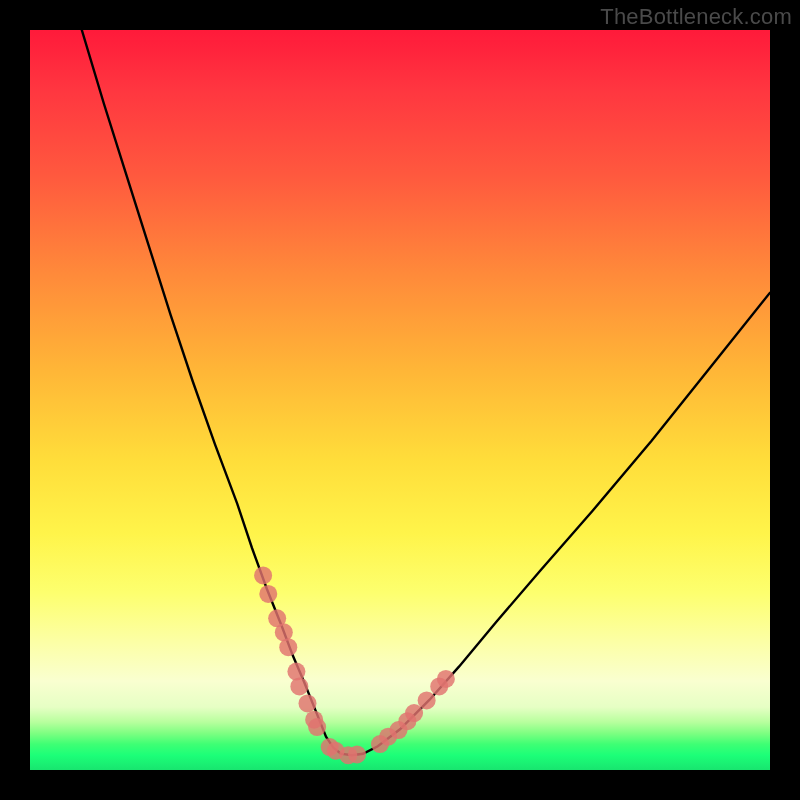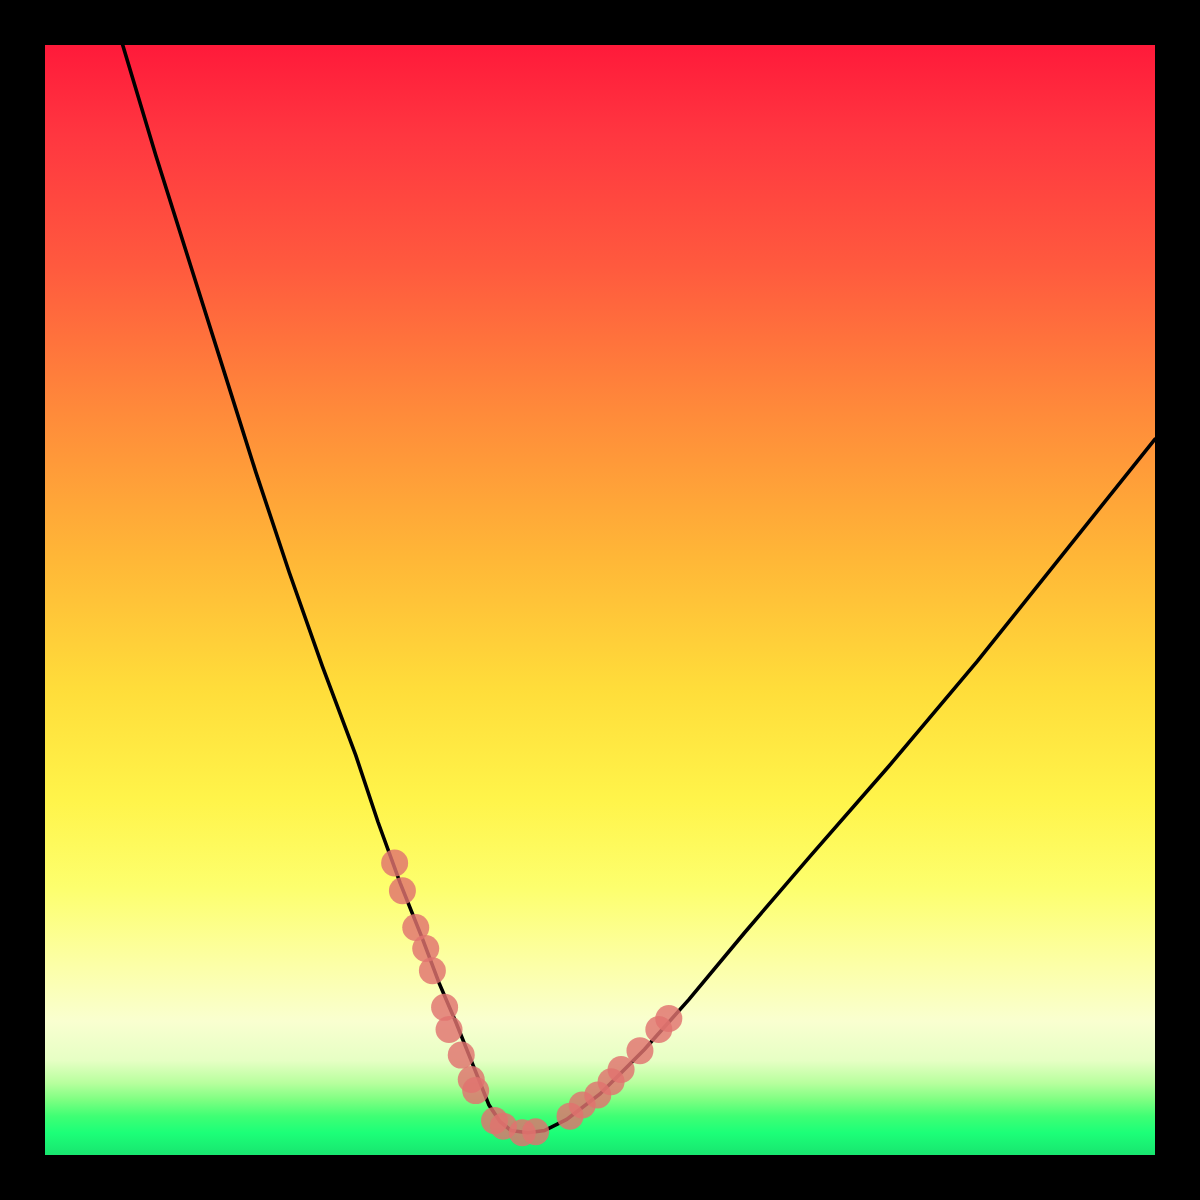--- a/index.html
+++ b/index.html
@@ -92,13 +92,14 @@
           <circle cx="358.16" cy="706.70" r="9" class="marker"></circle>
           <circle cx="368.52" cy="700.04" r="9" class="marker"></circle>
           <circle cx="377.40" cy="691.16" r="9" class="marker"></circle>
           <circle cx="384.06" cy="683.02" r="9" class="marker"></circle>
           <circle cx="396.64" cy="670.44" r="9" class="marker"></circle>
           <circle cx="409.22" cy="656.38" r="9" class="marker"></circle>
           <circle cx="415.88" cy="648.98" r="9" class="marker"></circle>
         </g>
     </svg>
   </div>
+  <div class="watermark">TheBottleneck.com</div>
 </div>
 
 </body></html>

